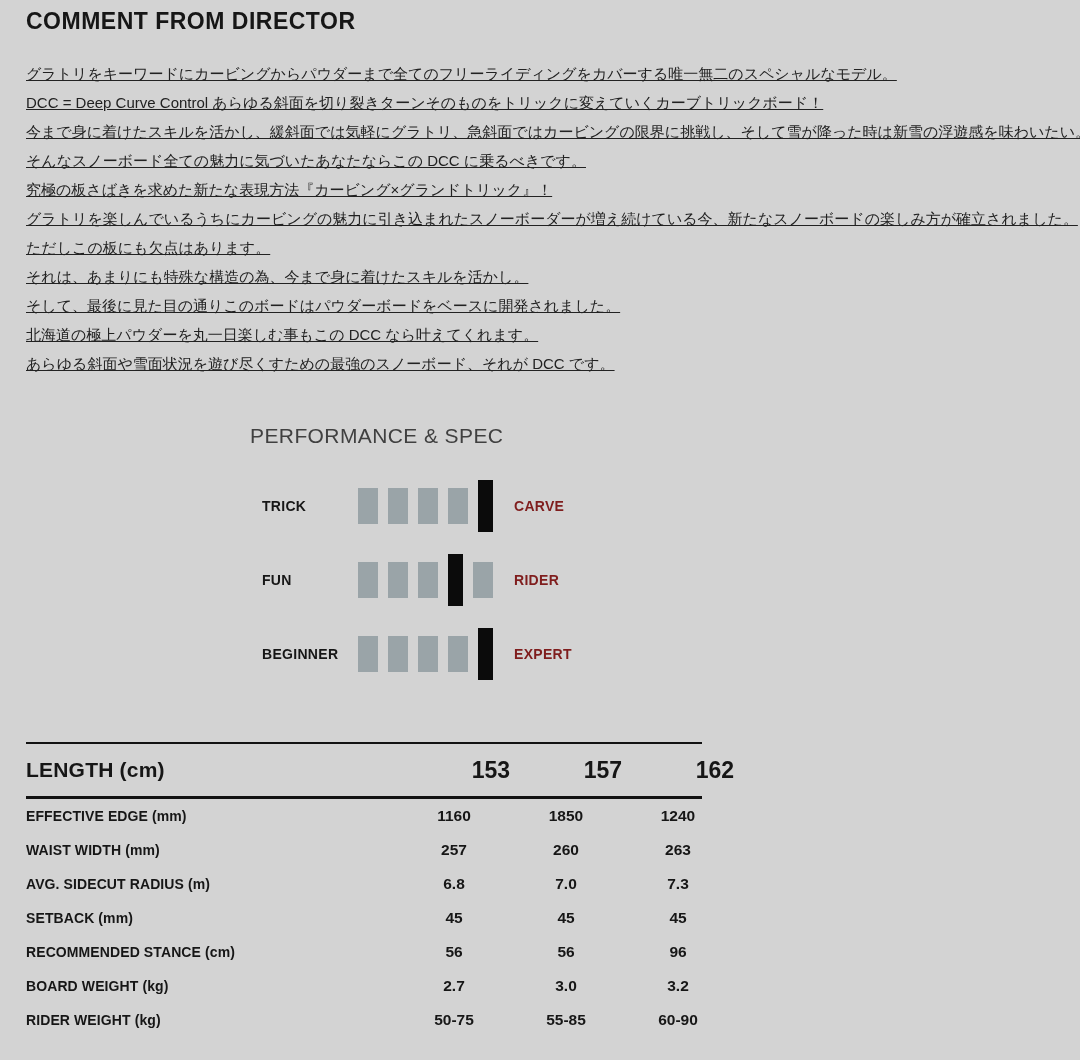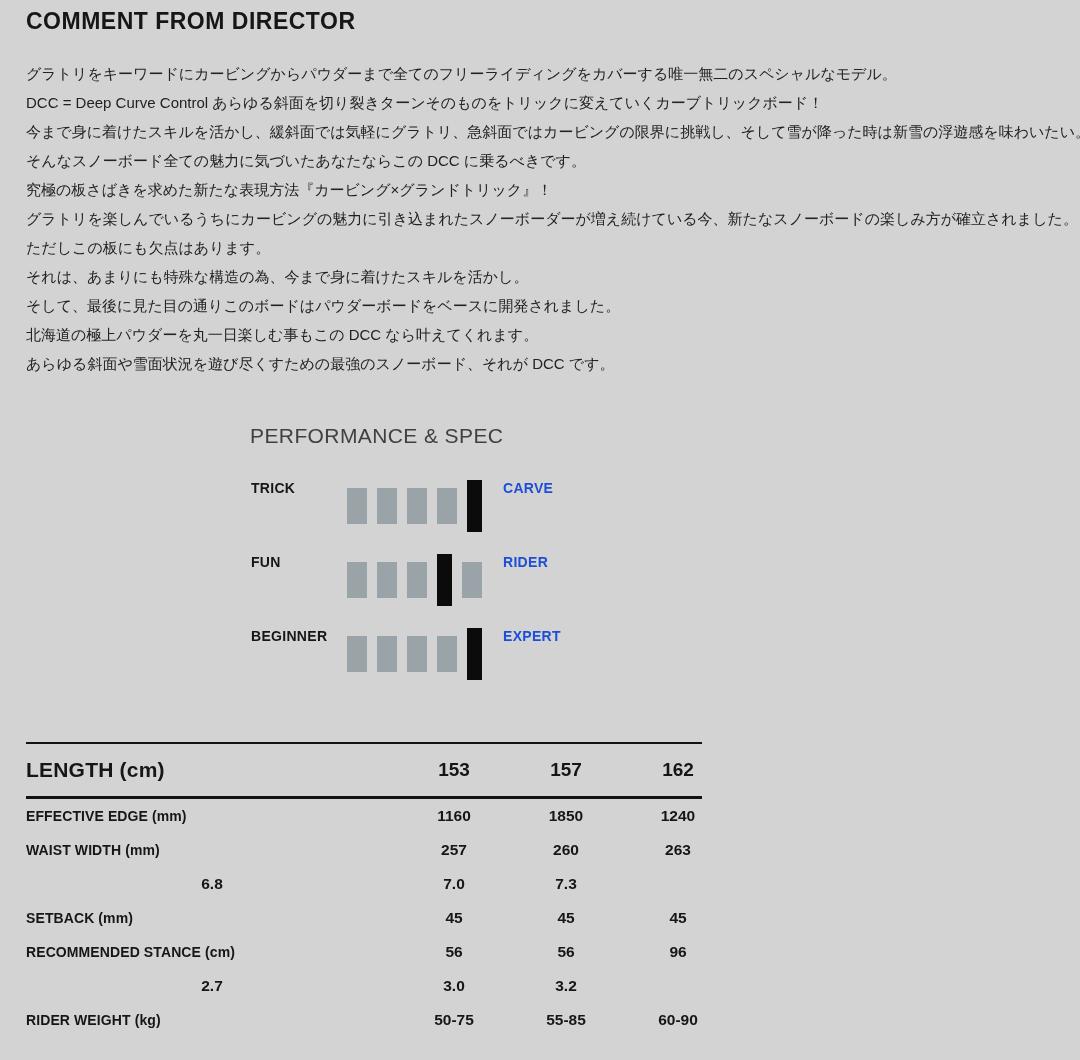--- a/index.html
+++ b/index.html
@@ -13,57 +13,58 @@
   .page{padding:8px 26px 0 26px;box-sizing:border-box;}
 
   
   .title{
     font-size:23px;font-weight:800;letter-spacing:.5px;
     margin:0 0 24px 0;color:#161616;
   }
   .comment p{
     margin:0;font-size:15px;line-height:29px;color:#222;
     white-space:nowrap;
+    text-decoration:underline;
   }
 
   
   .perf{margin:46px 0 0 224px;}
   .perf h2{
     font-size:21px;font-weight:400;letter-spacing:.4px;
     margin:0 0 32px 0;color:#404040;
   }
   .perf-row{
-    display:flex;height:52px;margin:0 0 22px 1px;
+    display:flex;align-items:center;height:52px;margin:0 0 22px 12px;
   }
   .perf-left{
     width:96px;font-size:14px;font-weight:800;letter-spacing:.3px;color:#161616;
   }
   .bars{display:flex;align-items:center;gap:10px;width:132px;}
   .bar{width:20px;height:36px;background:#9aa4a8;flex:0 0 auto;}
   .bar.active{width:15px;height:52px;background:#0b0b0b;}
   .perf-right{
-    margin-left:24px;font-size:14px;font-weight:800;letter-spacing:.3px;color:#1d4ed8;
+    margin-left:24px;font-size:14px;font-weight:800;letter-spacing:.3px;color:#7f1d1d;
   }
 
   
   .spec{margin-top:62px;width:708px;}
   .rule{width:676px;background:#121212;border:0;margin:0;}
   .rule.thin{height:2px;}
   .rule.thick{height:3px;}
   .trow{
     display:grid;grid-template-columns:372px 112px 112px 112px;
     align-items:center;
   }
   .trow.head{height:52px;}
   .trow.body{height:34px;}
   .tlabel{font-weight:800;color:#161616;}
   .head .tlabel{font-size:21px;letter-spacing:.2px;}
   .body .tlabel{font-size:14px;letter-spacing:.1px;}
   .tval{text-align:center;font-weight:800;color:#161616;}
-  .head .tval{font-size:19px;}
+  .head .tval{font-size:23px;text-align:right;}
   .body .tval{font-size:15.5px;}
 </style>
 </head>
 <body>
 
 <div class="page">
 
   <h1 class="title">COMMENT FROM DIRECTOR</h1>
 
   <div class="comment">
@@ -140,40 +141,42 @@
     </div>
 
     <div class="trow body">
       <span class="tlabel">WAIST WIDTH (mm)</span>
       <span class="tval">257</span>
       <span class="tval">260</span>
       <span class="tval">263</span>
     </div>
 
     <div class="trow body">
+      <span class="tlabel">AVG. SIDECUT RADIUS (m)</span>
       <span class="tval">6.8</span>
       <span class="tval">7.0</span>
       <span class="tval">7.3</span>
     </div>
 
     <div class="trow body">
       <span class="tlabel">SETBACK (mm)</span>
       <span class="tval">45</span>
       <span class="tval">45</span>
       <span class="tval">45</span>
     </div>
 
     <div class="trow body">
       <span class="tlabel">RECOMMENDED STANCE (cm)</span>
       <span class="tval">56</span>
       <span class="tval">56</span>
       <span class="tval">96</span>
     </div>
 
     <div class="trow body">
+      <span class="tlabel">BOARD WEIGHT (kg)</span>
       <span class="tval">2.7</span>
       <span class="tval">3.0</span>
       <span class="tval">3.2</span>
     </div>
 
     <div class="trow body">
       <span class="tlabel">RIDER WEIGHT (kg)</span>
       <span class="tval">50-75</span>
       <span class="tval">55-85</span>
       <span class="tval">60-90</span>

